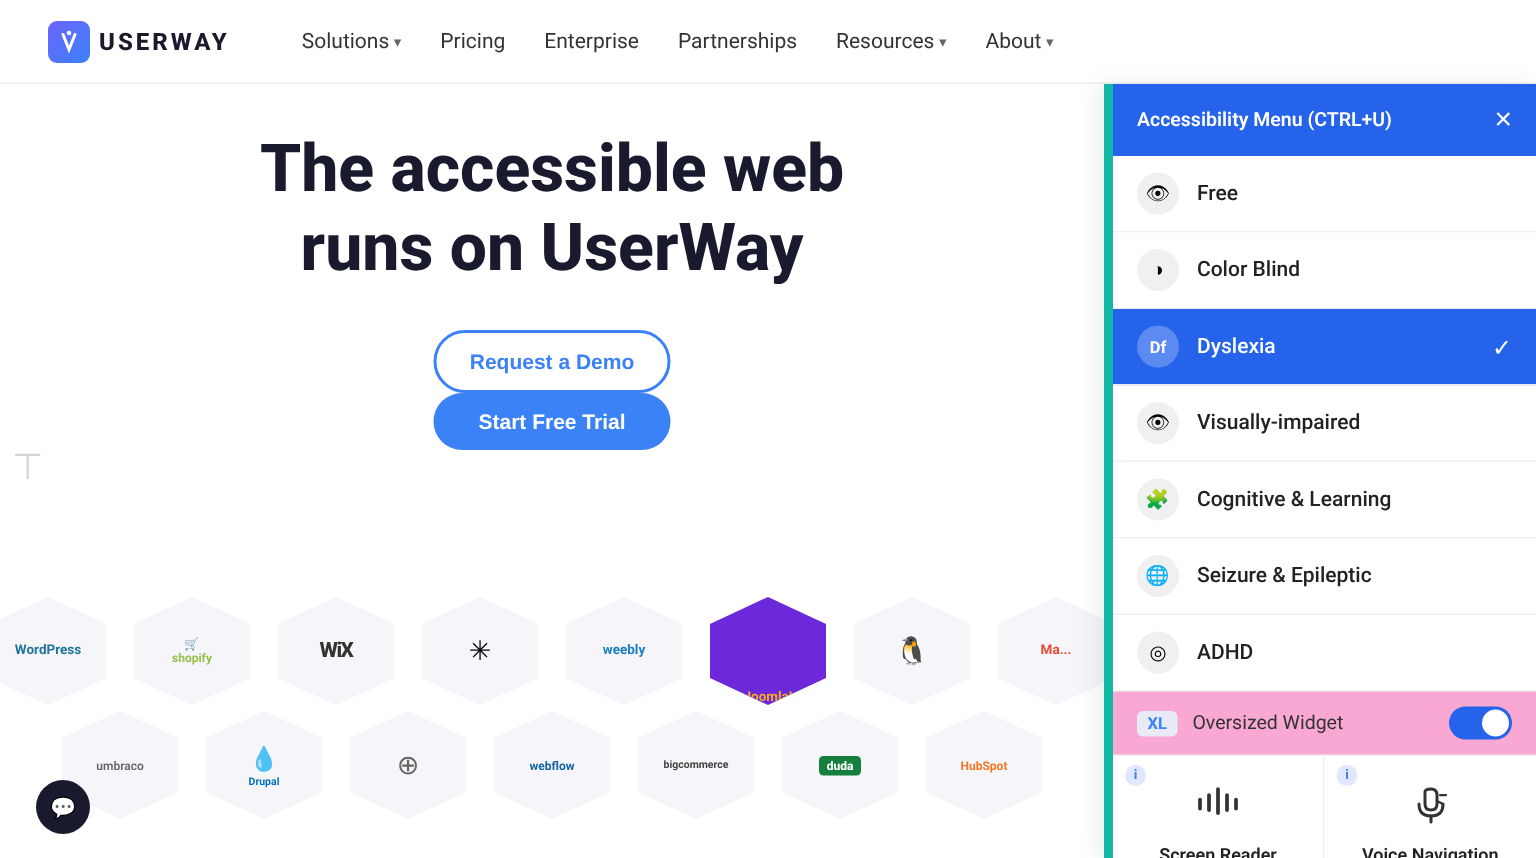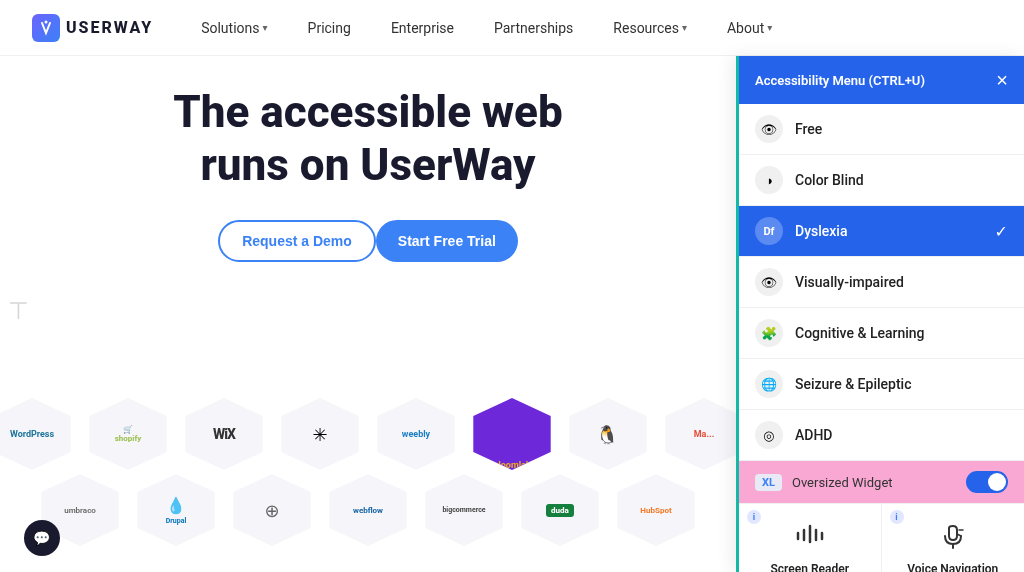--- a/index.html
+++ b/index.html
@@ -11,21 +11,21 @@
 <nav style="display:flex; align-items:center; padding: 0 32px; height: 56px; border-bottom: 1px solid #f0f0f0; position:relative; z-index:10; background:#fff;">
   <a href="#" style="display:flex; align-items:center; gap:6px; margin-right:36px; text-decoration:none;">
     <div style="width:28px; height:28px; background:linear-gradient(135deg,#6c63ff,#3b82f6); border-radius:6px; display:flex; align-items:center; justify-content:center;">
       <svg viewBox="0 0 16 16" width="16" height="16" fill="white">
           <path d="M4 3 L8 13 L12 3" stroke="white" stroke-width="2" fill="none" stroke-linecap="round"></path>
           <circle cx="8" cy="2" r="1.5" fill="white"></circle>
         </svg>
     </div>
     <span style="font-weight:800; font-size:16px; color:#1a1a2e; letter-spacing:2px;">USERWAY</span>
   </a>
-  <div style="display:flex; align-items:center; gap:16px;">
+  <div style="display:flex; align-items:center; gap:2px;">
     <div style="padding:6px 12px; font-size:14px; color:#333; cursor:pointer; display:flex; align-items:center; gap:3px;">
       <span>Solutions</span>
       <span style="font-size:10px; color:#666;">▾</span>
     </div>
     <div style="padding:6px 12px; font-size:14px; color:#333; cursor:pointer;">
       <span>Pricing</span>
     </div>
     <div style="padding:6px 12px; font-size:14px; color:#333; cursor:pointer;">
       <span>Enterprise</span>
     </div>
@@ -47,21 +47,21 @@
 
   <div style="flex:1; position:relative; overflow:hidden; display:flex; flex-direction:column; align-items:center; padding-top:30px;">
 
     <div style="position:absolute; left:8px; top:50%; transform:translateY(-60%); color:#bbb; font-size:24px; opacity:0.6;">⊤</div>
 
     <h1 style="font-size:44px; font-weight:800; text-align:center; line-height:1.2; color:#1a1a2e; margin-bottom:28px; z-index:2; position:relative;">
       <span>The accessible web</span><br>
       <span>runs on UserWay</span>
     </h1>
 
-    <div style="display:flex; margin-bottom:24px; z-index:2; position:relative;">
+    <div style="display:flex; margin-bottom:24px; z-index:2; position:relative;flex-direction:column;">
       <button style="padding:11px 22px; border:2px solid #3b82f6; border-radius:30px; color:#3b82f6; background:transparent; font-size:14px; font-weight:600; cursor:pointer;">Request a Demo</button>
       <button style="padding:11px 22px; border:none; border-radius:30px; color:#fff; background:#3b82f6; font-size:14px; font-weight:600; cursor:pointer;">Start Free Trial</button>
     </div>
 
     <div style="position:absolute; bottom:26px; left:0; right:0; display:flex; flex-direction:column; gap:4px; align-items:center;">
 
       <div style="display:flex; gap:6px;">
         <div style="width:90px; height:72px; background:#f5f5fa; clip-path:polygon(50% 0%,93% 25%,93% 75%,50% 100%,7% 75%,7% 25%); display:flex; align-items:center; justify-content:center; font-size:8px; font-weight:700; color:#555; text-align:center; flex-direction:column;">
           <span style="font-size:9px; font-weight:700; color:#21759b;">WordPress</span>
         </div>
@@ -111,21 +111,21 @@
         </div>
         <div style="width:90px; height:72px; background:#f5f5fa; clip-path:polygon(50% 0%,93% 25%,93% 75%,50% 100%,7% 75%,7% 25%); display:flex; align-items:center; justify-content:center;">
           <span style="font-size:8px; font-weight:700; color:#f57722;">HubSpot</span>
         </div>
       </div>
     </div>
 
     <div style="position:absolute; bottom:16px; left:24px; width:36px; height:36px; background:#1a1a2e; border-radius:50%; display:flex; align-items:center; justify-content:center; color:white; font-size:14px; z-index:10; cursor:pointer;">💬</div>
   </div>
 
-  <div style="width:288px; background:#fff; border-left:3px solid #14b8a6; display:flex; flex-direction:column; box-shadow:-4px 0 16px rgba(0,0,0,0.08); z-index:100; height:516px; overflow:hidden;">
+  <div style="width:288px; background:#fff; border-left:6px solid #14b8a6; display:flex; flex-direction:column; box-shadow:-4px 0 16px rgba(0,0,0,0.08); z-index:100; height:516px; overflow:hidden;">
 
     <div style="background:#2563eb; color:white; padding:14px 16px; display:flex; align-items:center; justify-content:space-between; flex-shrink:0;">
       <span style="font-size:13px; font-weight:600;">Accessibility Menu (CTRL+U)</span>
       <button style="background:none; border:none; color:white; font-size:20px; cursor:pointer; line-height:1;">×</button>
     </div>
 
     <div style="overflow-y:auto; flex-shrink:0;">
 
       <div style="display:flex; align-items:center; gap:12px; padding:11px 16px; border-bottom:1px solid #f0f0f0; cursor:pointer; background:#fff;">
         <div style="width:28px; height:28px; border-radius:50%; background:#f0f0f0; display:flex; align-items:center; justify-content:center; font-size:13px;">👁</div>

